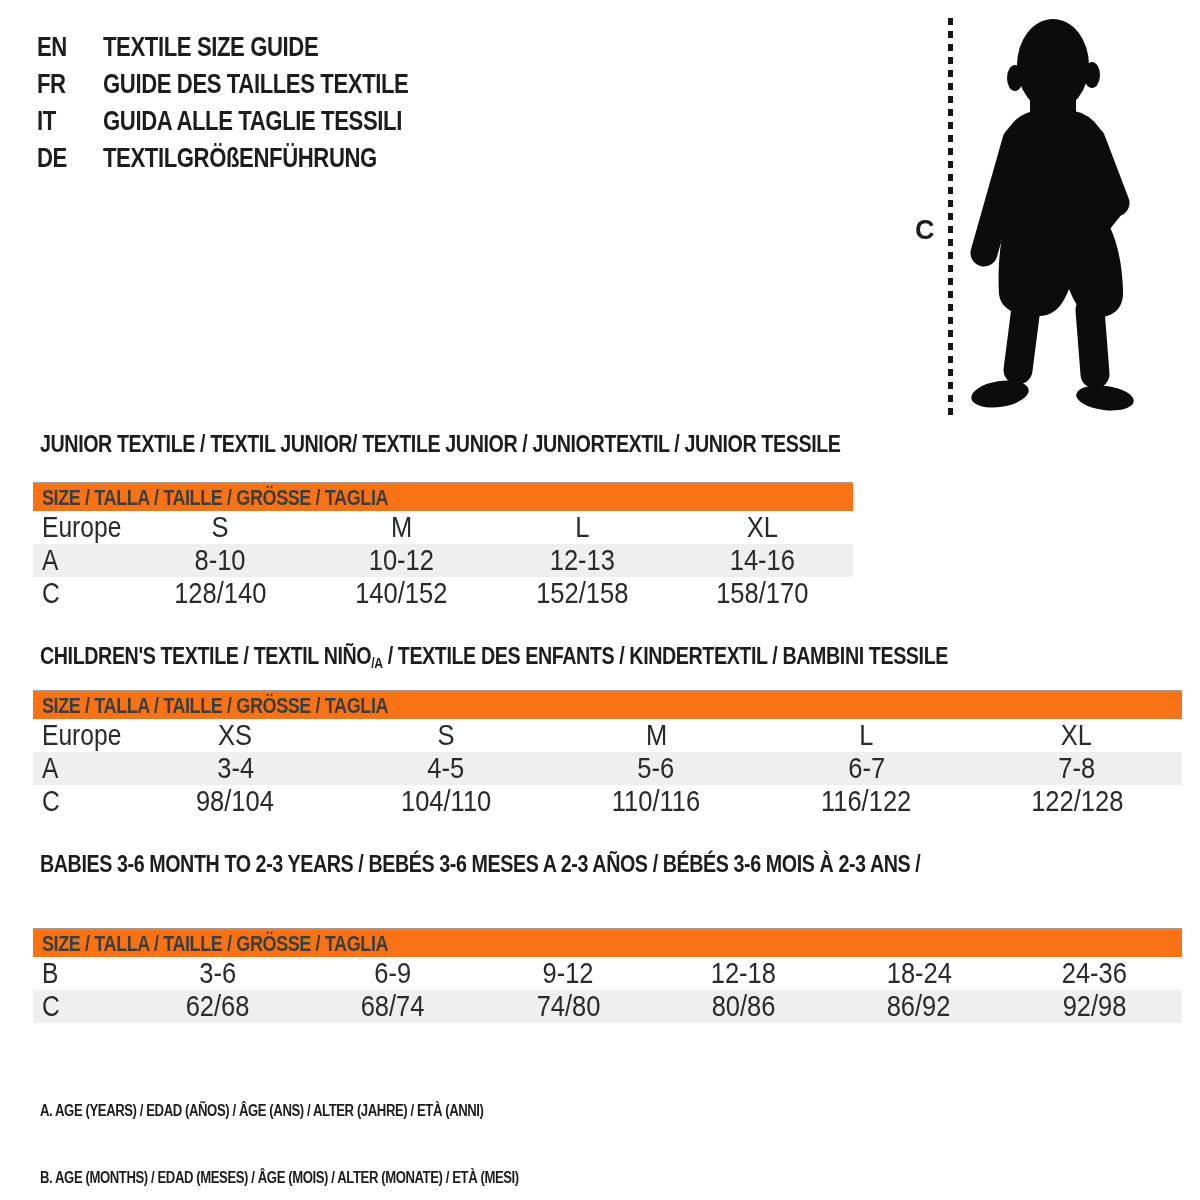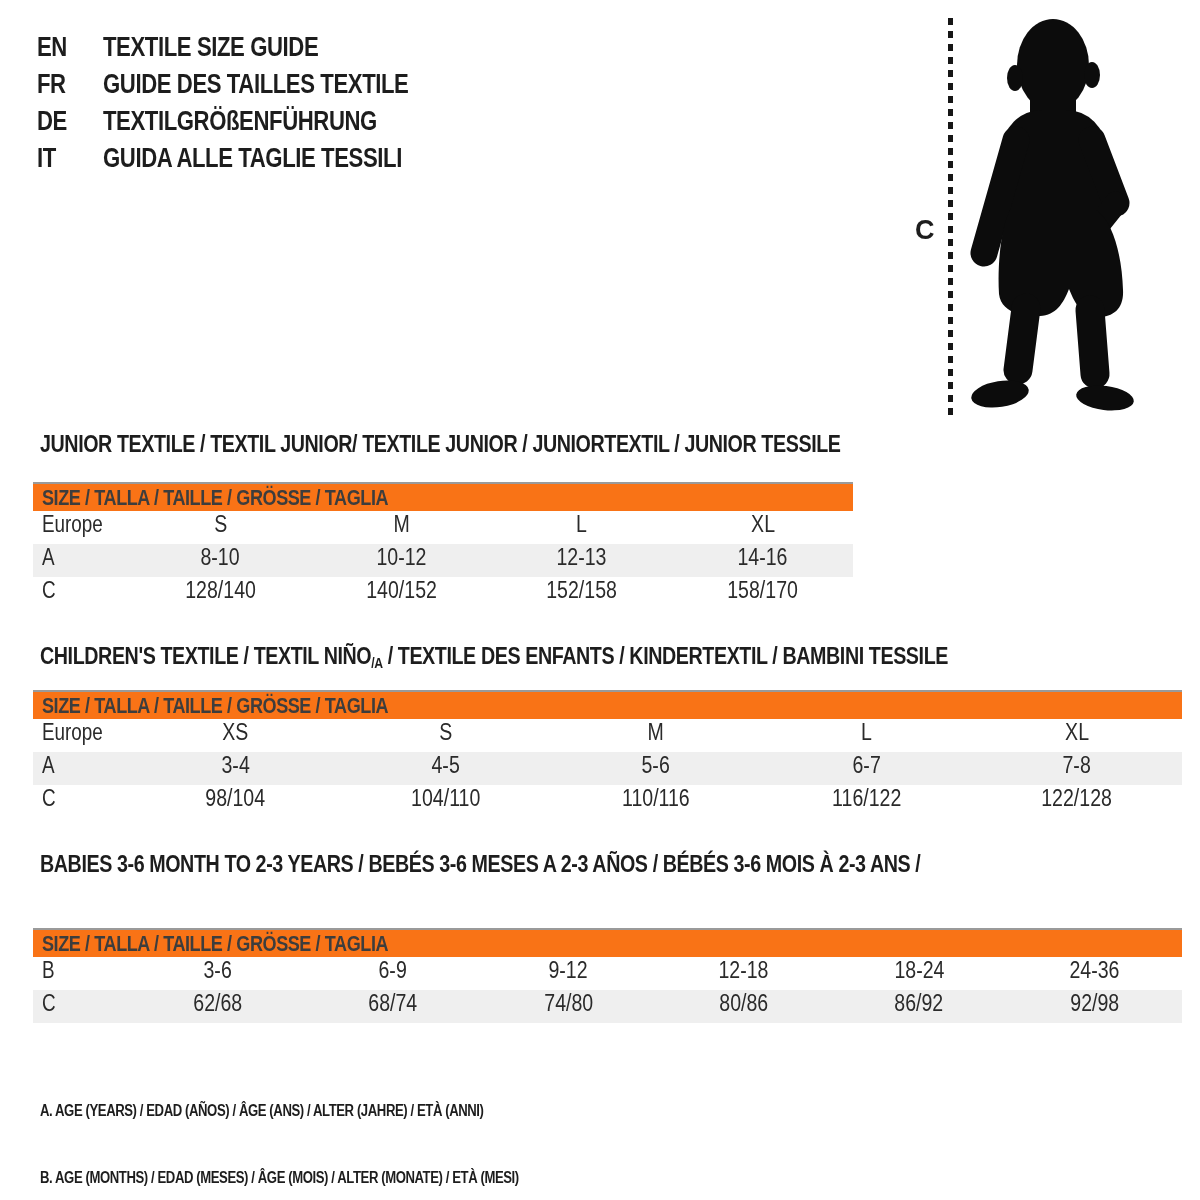--- a/index.html
+++ b/index.html
@@ -33,21 +33,21 @@
   .sec-title{position:absolute;left:40px;font-size:24px;font-weight:bold;letter-spacing:-0.5px;}
   .sub{font-size:0.62em;vertical-align:-0.28em;}
 
   
   .size-table{position:absolute;left:33px;}
   .size-bar{
     height:27px;border-top:2px solid #9a9a9a;background:#f97316;
     display:flex;align-items:center;padding-left:9px;
     font-size:22px;font-weight:bold;color:#3d3d3d;letter-spacing:-0.5px;
   }
-  .t-row{display:flex;height:33px;align-items:flex-start;font-size:23px;color:#2a2a2a;}
+  .t-row{display:flex;height:33px;align-items:flex-end;font-size:30px;color:#2a2a2a;}
   .t-row.stripe{background:#efefef;}
   .t-label{width:97px;padding-left:9px;box-sizing:border-box;text-align:left;}
   .t-cell{flex:1;text-align:center;}
 
   
   .legend{position:absolute;left:40px;top:1062px;}
   .legend-row{height:37px;display:flex;align-items:center;font-size:16px;font-weight:bold;letter-spacing:-0.5px;margin-top:30px;}
 </style>
 </head>
 <body>
@@ -57,26 +57,26 @@
   <div class="lang-block">
     <div class="lang-row">
       <span class="lang-code"><span class="cond-l">EN</span></span>
       <span class="lang-title"><span class="cond-l">TEXTILE SIZE GUIDE</span></span>
     </div>
     <div class="lang-row">
       <span class="lang-code"><span class="cond-l">FR</span></span>
       <span class="lang-title"><span class="cond-l">GUIDE DES TAILLES TEXTILE</span></span>
     </div>
     <div class="lang-row">
+      <span class="lang-code"><span class="cond-l">IT</span></span>
+      <span class="lang-title"><span class="cond-l">GUIDA ALLE TAGLIE TESSILI</span></span>
+    </div>
+    <div class="lang-row">
       <span class="lang-code"><span class="cond-l">DE</span></span>
       <span class="lang-title"><span class="cond-l">TEXTILGRÖßENFÜHRUNG</span></span>
-    </div>
-    <div class="lang-row">
-      <span class="lang-code"><span class="cond-l">IT</span></span>
-      <span class="lang-title"><span class="cond-l">GUIDA ALLE TAGLIE TESSILI</span></span>
     </div>
   </div>
 
   <div class="measure-line"></div>
   <div class="measure-label">C</div>
   <svg class="silhouette" width="172" height="398" viewBox="0 0 172 398" xmlns="http://www.w3.org/2000/svg">
     <g fill="#0c0c0c" stroke="none">
       <ellipse cx="89" cy="47" rx="36" ry="46"></ellipse>
       <ellipse cx="51" cy="60" rx="8" ry="13"></ellipse>
       <ellipse cx="128" cy="57" rx="8" ry="13"></ellipse>

